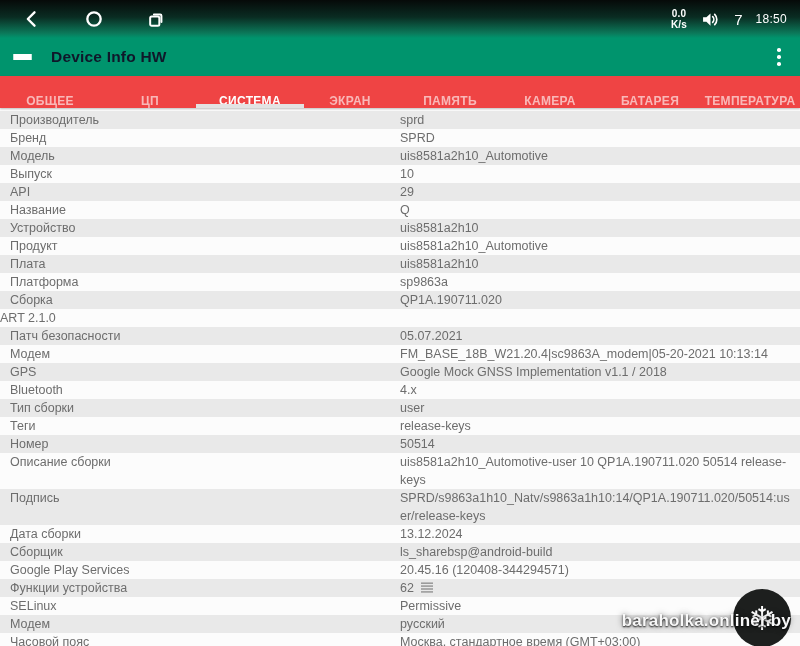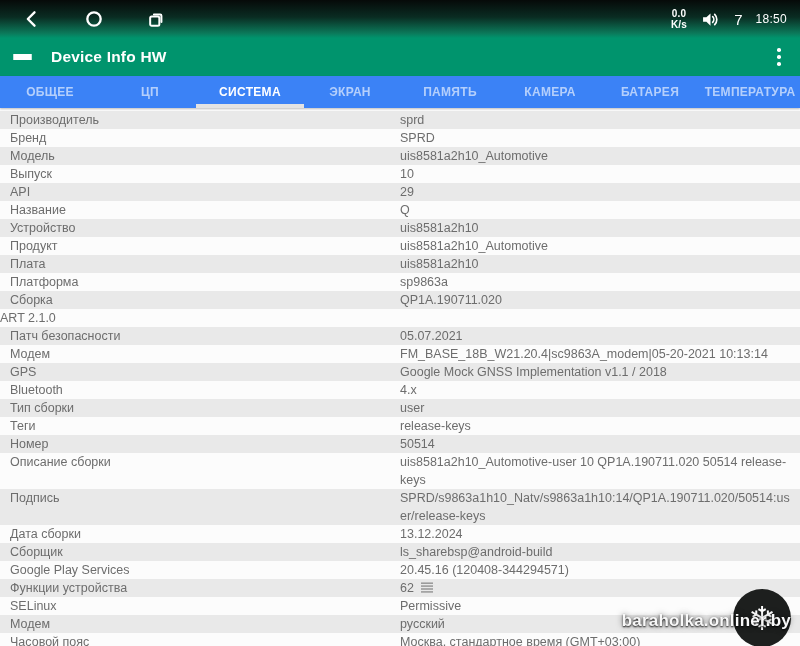--- a/index.html
+++ b/index.html
@@ -23,30 +23,30 @@
   .status-right { margin-left:auto; display:flex; align-items:center; gap:13px; padding-right:13px; }
   .net-speed { font-size:10px; line-height:11px; text-align:center; font-weight:700; letter-spacing:.2px; }
   .vol-icon svg { width:21px; height:21px; display:block; }
   .notif-count { font-size:15px; }
   .clock { font-size:12px; letter-spacing:.3px; }
 
   
   .app-bar {
     height:38px; background:#00946d;
     display:flex; align-items:center;
-    padding:0 13px; color:#ffffff;
+    padding:0 13px; color:#0f172a;
   }
   .hamburger { width:19px; display:flex; flex-direction:column; gap:3.5px; margin-right:19px; cursor:pointer; padding:2px 0; }
   .hamburger i { display:block; height:2.2px; background:#fff; border-radius:1px; }
   .app-title { font-size:15.5px; font-weight:700; letter-spacing:.2px; }
   .overflow-btn { margin-left:auto; display:flex; flex-direction:column; gap:3.2px; padding:4px 6px; cursor:pointer; }
   .overflow-btn i { width:3.6px; height:3.6px; background:#fff; border-radius:50%; }
 
   
-  .tab-bar { height:32px; background:#3b82f6; display:flex; box-shadow:0 1px 2px rgba(0,0,0,.25); position:relative; z-index:2; }
+  .tab-bar { height:32px; background:#ef4444; display:flex; box-shadow:0 1px 2px rgba(0,0,0,.25); position:relative; z-index:2;align-items:flex-end; }
   .tab {
     flex:1; display:flex; align-items:center; justify-content:center;
     color:rgba(255,255,255,.62); font-size:12px; font-weight:700;
     letter-spacing:.3px; text-transform:uppercase; position:relative; cursor:pointer;
     white-space:nowrap;
   }
   .tab.active { color:#ffffff; }
   .tab.active::after { content:""; position:absolute; left:-4px; right:-4px; bottom:0; height:4px; background:#e3e3e3; }
 
   

